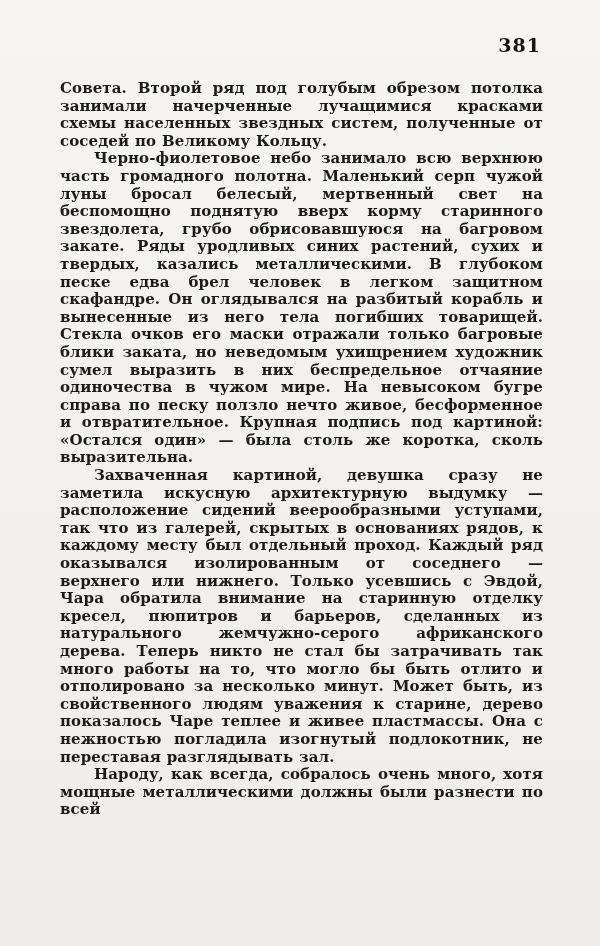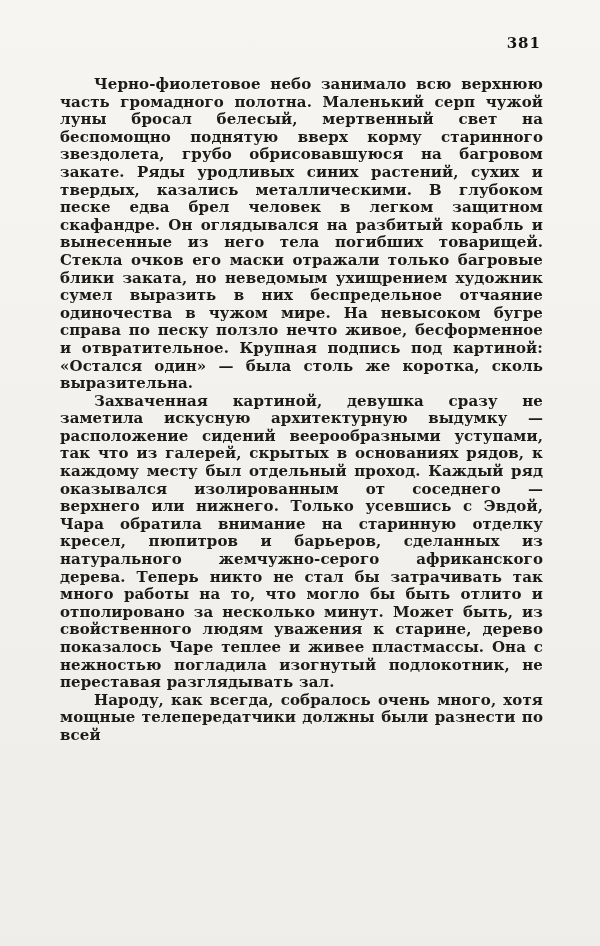--- a/index.html
+++ b/index.html
@@ -17,21 +17,21 @@
       width: 600px;
       height: 946px;
       padding: 34px 57px 16px 60px;
       background: linear-gradient(180deg, #f6f5f1 0%, #f1f0ec 60%, #eeede9 100%);
       font-family: "DejaVu Serif", "Liberation Serif", serif;
       color: #1d1b17;
     }
     .page-number {
       text-align: right;
       font-weight: bold;
-      font-size: 15px;
+      font-size: 19px;
       letter-spacing: 1px;
       margin: 0 2px 24px 0;
       color: #17150f;
     }
     .text p {
       margin: 0;
       padding: 0;
       text-align: justify;
       font-size: 15px;
       line-height: 17.6px;
@@ -43,17 +43,18 @@
     .text p.continuation {
       text-indent: 0;
     }
   </style>
 </head>
 <body>
 
 <div class="page">
   <div class="page-number">381</div>
   <div class="text">
+    <p class="continuation">Совета. Второй ряд под голубым обрезом потолка занимали начерченные лучащимися красками схемы населенных звездных систем, полученные от соседей по Великому Кольцу.</p>
     <p>Черно-фиолетовое небо занимало всю верхнюю часть громадного полотна. Маленький серп чужой луны бросал белесый, мертвенный свет на беспомощно поднятую вверх корму старинного звездолета, грубо обрисовавшуюся на багровом закате. Ряды уродливых синих растений, сухих и твердых, казались металлическими. В глубоком песке едва брел человек в легком защитном скафандре. Он оглядывался на разбитый корабль и вынесенные из него тела погибших товарищей. Стекла очков его маски отражали только багровые блики заката, но неведомым ухищрением художник сумел выразить в них беспредельное отчаяние одиночества в чужом мире. На невысоком бугре справа по песку ползло нечто живое, бесформенное и отвратительное. Крупная подпись под картиной: «Остался один» — была столь же коротка, сколь выразительна.</p>
     <p>Захваченная картиной, девушка сразу не заметила искусную архитектурную выдумку — расположение сидений веерообразными уступами, так что из галерей, скрытых в основаниях рядов, к каждому месту был отдельный проход. Каждый ряд оказывался изолированным от соседнего — верхнего или нижнего. Только усевшись с Эвдой, Чара обратила внимание на старинную отделку кресел, пюпитров и барьеров, сделанных из натурального жемчужно-серого африканского дерева. Теперь никто не стал бы затрачивать так много работы на то, что могло бы быть отлито и отполировано за несколько минут. Может быть, из свойственного людям уважения к старине, дерево показалось Чаре теплее и живее пластмассы. Она с нежностью погладила изогнутый подлокотник, не переставая разглядывать зал.</p>
-    <p>Народу, как всегда, собралось очень много, хотя мощные телепередатчики должны были разнести по всей</p>
+    <p>Народу, как всегда, собралось очень много, хотя мощные металлическими должны были разнести по всей</p>
   </div>
 </div>
 
 </body></html>

